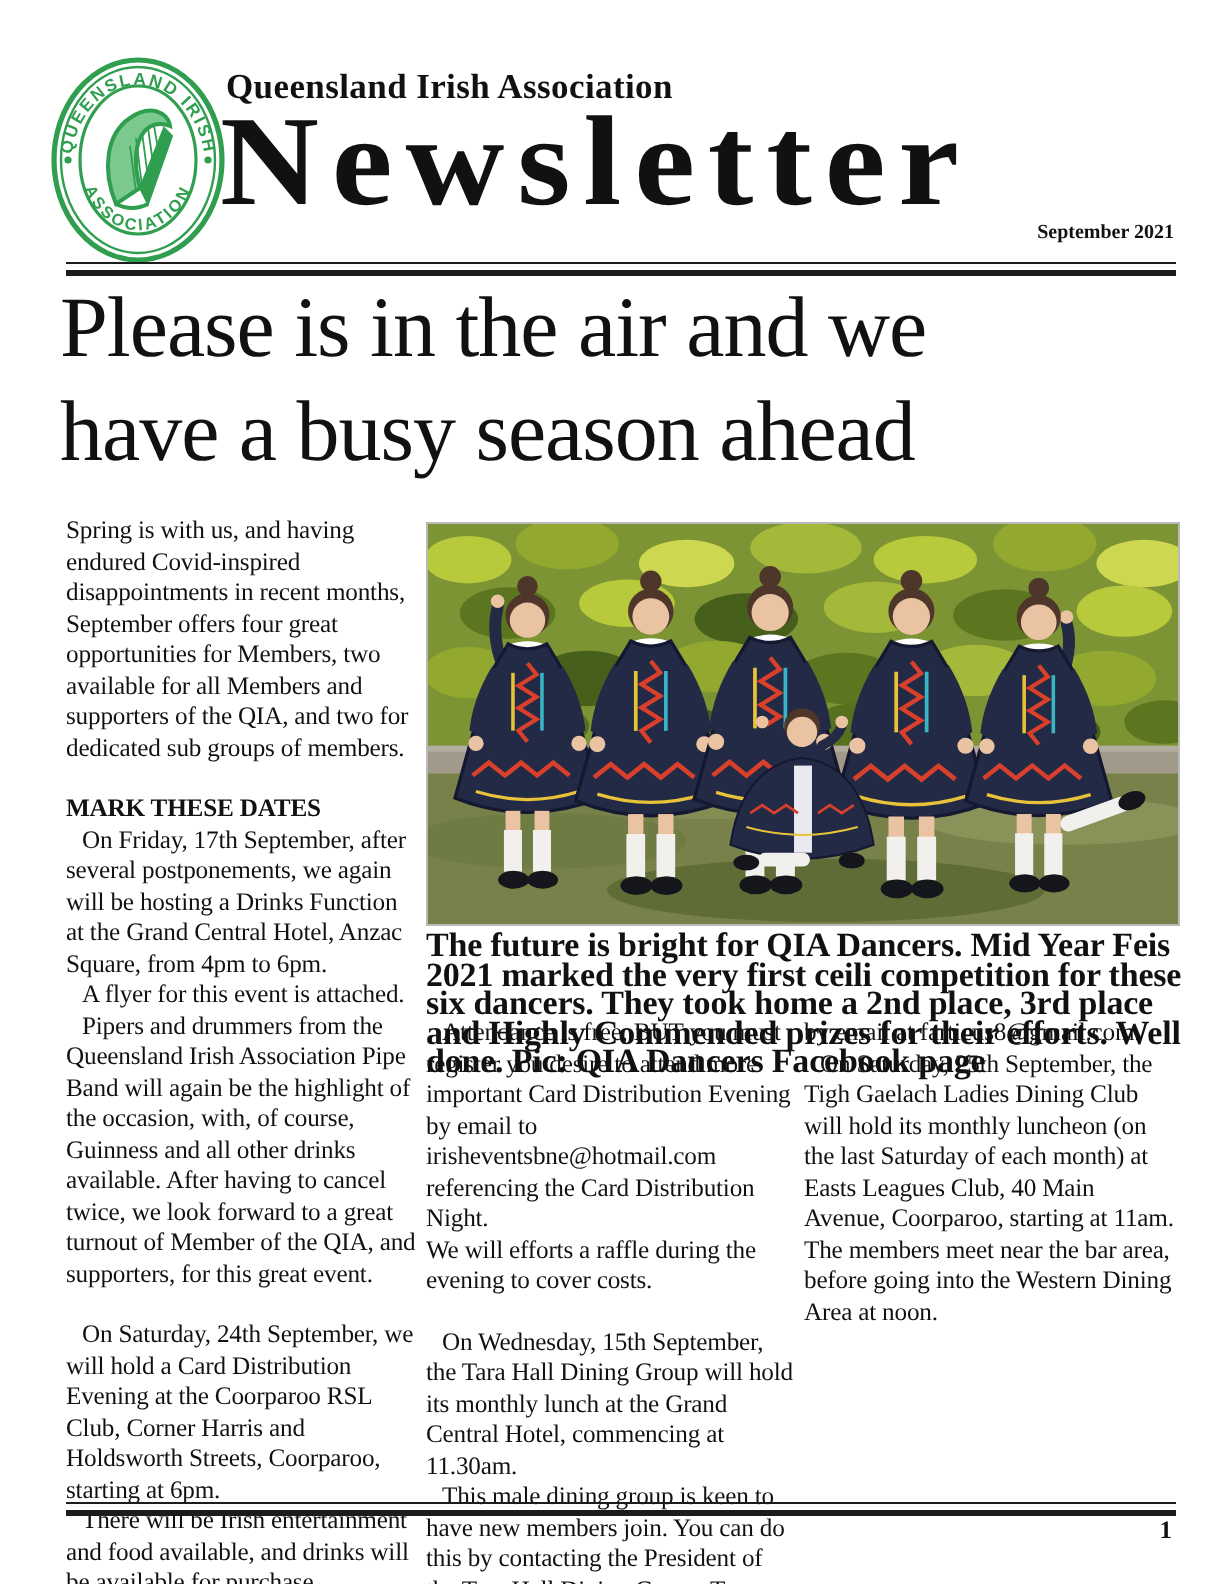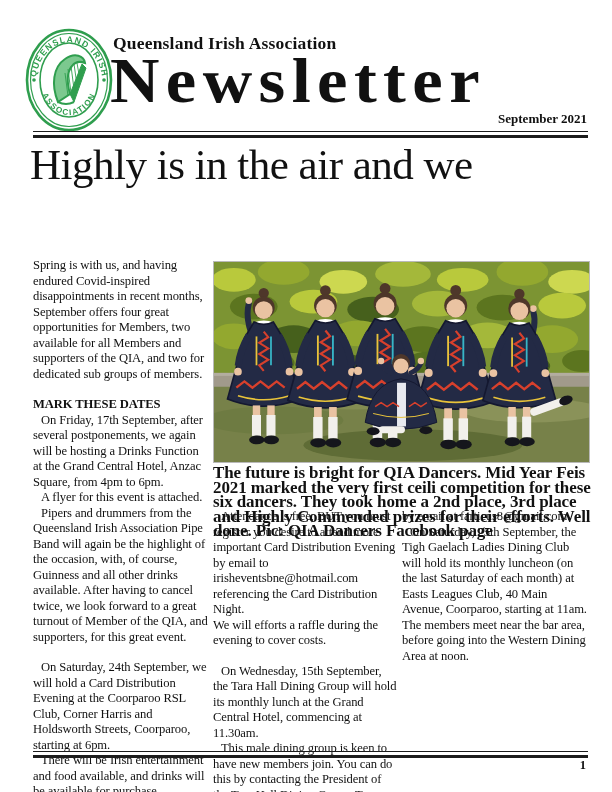--- a/index.html
+++ b/index.html
@@ -8,21 +8,21 @@
     margin:0 auto;overflow:hidden;
     font-family:"Liberation Serif",serif;color:#111;
   }
   
   .logo{position:absolute;left:24px;top:27px;width:90px;height:106px;}
   .orgname{position:absolute;left:113px;top:33px;font-size:17.5px;font-weight:bold;letter-spacing:.2px;}
   .mast-title{
     position:absolute;left:110px;top:44px;font-size:64px;font-weight:bold;
     letter-spacing:6px;transform:scaleX(1.07);transform-origin:left top;white-space:nowrap;
   }
-  .issue-date{position:absolute;right:25px;top:111px;font-size:13px;font-weight:bold;}
+  .issue-date{position:absolute;right:25px;top:111px;font-size:10px;font-weight:bold;}
   .rule{position:absolute;left:33px;right:24px;height:3px;
         border-top:1.5px solid #1c1c1c;border-bottom:3px solid #1c1c1c;}
   .rule-top{top:131px;}
   .rule-bottom{top:751px;}
   
   .headline{position:absolute;left:30px;top:139px;width:560px;
     font-size:43px;line-height:52px;letter-spacing:-0.5px;}
   
   .col{position:absolute;font-size:12.6px;line-height:15.5px;letter-spacing:-0.1px;text-align:left;}
   .col p{margin:0;}
@@ -74,21 +74,22 @@
       </g>
     </svg>
   </div>
 
   <div class="orgname">Queensland Irish Association</div>
   <div class="mast-title">Newsletter</div>
   <div class="issue-date">September 2021</div>
   <div class="rule rule-top"></div>
 
   <div class="headline">
-    <div>Highly is in the air and we</div>
+    <div>Please is in the air and we</div>
+    <div>have a busy season ahead</div>
   </div>
 
   <div class="col col-left">
     <p>Spring is with us, and having endured Covid-inspired disappointments in recent months, September offers four great opportunities for Members, two available for all Members and supporters of the QIA, and two for dedicated sub groups of members.</p>
     <div class="gap"></div>
     <p class="sec-heading">MARK THESE DATES</p>
     <p class="ind">On Friday, 17th September, after several postponements, we again will be hosting a Drinks Function at the Grand Central Hotel, Anzac Square, from 4pm to 6pm.</p>
     <p class="ind">A flyer for this event is attached.</p>
     <p class="ind">Pipers and drummers from the Queensland Irish Association Pipe Band will again be the highlight of the occasion, with, of course, Guinness and all other drinks available. After having to cancel twice, we look forward to a great turnout of Member of the QIA, and supporters, for this great event.</p>
     <div class="gap"></div>

